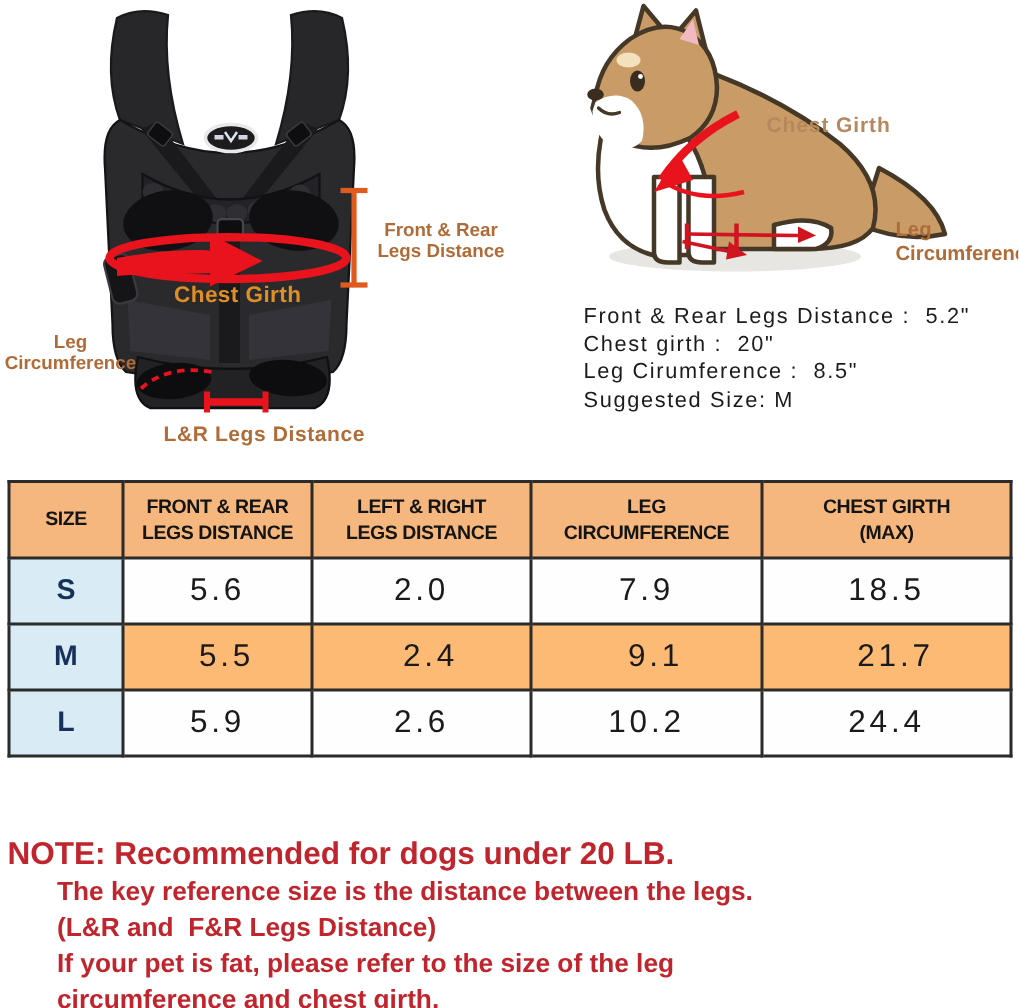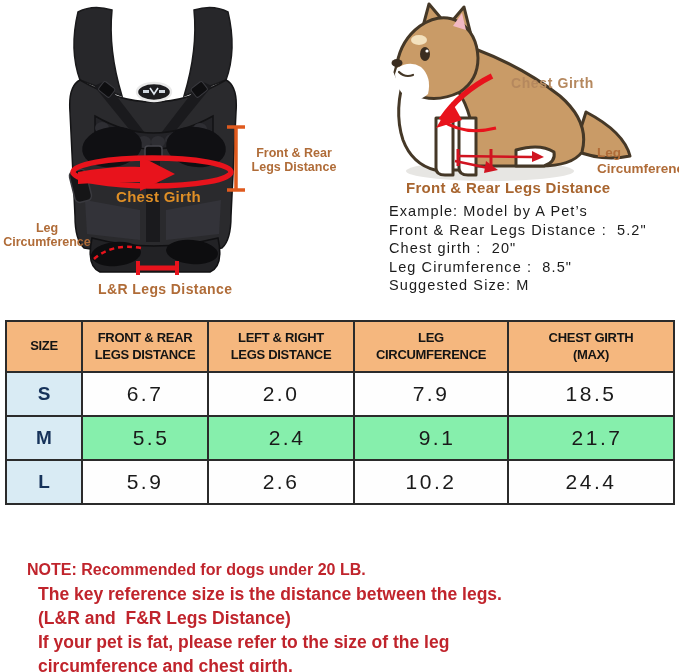--- a/index.html
+++ b/index.html
@@ -8,21 +8,21 @@
     font-family:"Liberation Sans",sans-serif;overflow:hidden;
   }
   svg{position:absolute;display:block;}
   .lbl{
     position:absolute;color:#B06C38;font-weight:bold;line-height:1.12;
     font-family:"Liberation Sans",sans-serif;
   }
   .lbl-fr-left{left:243px;top:146px;width:102px;text-align:center;font-size:12.5px;}
   .lbl-chest-bag{left:116px;top:189px;font-size:15px;color:#DF8F26;letter-spacing:.3px;}
   .lbl-leg-left{left:0px;top:221px;width:94px;text-align:center;font-size:12.5px;}
-  .lbl-lr{left:98px;top:282px;font-size:14px;letter-spacing:.4px;}
+  .lbl-lr{left:109px;top:282px;font-size:14px;letter-spacing:.4px;}
   .lbl-chest-dog{left:511px;top:76px;font-size:14px;color:#B5885E;letter-spacing:.6px;}
   .lbl-leg-dog{left:597px;top:145px;font-size:13.5px;line-height:1.2;}
   .lbl-fr-dog{left:406px;top:180px;font-size:15px;color:#A8652F;letter-spacing:.3px;}
 
   .example{position:absolute;left:389px;top:202px;color:#1b1b1b;}
   .example-line{white-space:pre;font-size:14.5px;line-height:18.6px;letter-spacing:1.1px;}
 
   table.size-table{
     position:absolute;left:5px;top:320px;width:668px;
     border-collapse:collapse;table-layout:fixed;border-radius:26px;
@@ -31,24 +31,24 @@
   .size-table thead th{
     background:#F5B77E;color:#141414;font-size:13px;font-weight:bold;
     line-height:1.3;letter-spacing:-0.3px;height:49px;
   }
   .size-table tbody th{
     background:#D9EBF4;color:#16325A;font-size:19px;font-weight:bold;height:42px;
   }
   .size-table tbody td{
     background:#FEFEFE;color:#1a1a1a;font-size:21px;letter-spacing:2.5px;font-weight:400;
   }
-  .size-table tbody tr.alt td{background:#86efac;padding-left:12px;}
+  .size-table tbody tr.alt td{background:#fdba74;padding-left:12px;}
 
   .note{position:absolute;left:5px;top:557px;color:#C0242C;font-weight:600;}
-  .note-first{white-space:pre;font-size:16px;line-height:25px;margin-left:22px;}
+  .note-first{white-space:pre;font-size:21px;line-height:25px;}
   .note-line{white-space:pre;font-size:17.5px;line-height:24px;margin-left:33px;}
 </style>
 </head>
 <body>
 
 <div class="canvas">
 
   <svg style="left:0;top:0" width="340" height="318" viewBox="0 0 340 318">
 
     <path d="M 78 12 Q 69 50 80 80 L 122 96 Q 108 50 112 10 Q 93 4 78 12 Z" fill="#27272a" stroke="#1a1a1c" stroke-width="1.5"></path>
@@ -157,24 +157,22 @@
       <line x1="115" y1="161" x2="148" y2="168" stroke-width="2.5"></line>
       <polygon points="146,161 158,170 144,173" stroke="none"></polygon>
     </g>
   </svg>
 
   <div class="lbl lbl-chest-dog">Chest Girth</div>
   <div class="lbl lbl-leg-dog">
     <div>Leg</div>
     <div>Circumference</div>
   </div>
-  <div class="lbl lbl-fr-dog">Front &amp; Rear Legs Distance</div>
 
   <div class="example">
-    <div class="example-line">Example: Model by A Pet’s</div>
     <div class="example-line">Front &amp; Rear Legs Distance :  5.2"</div>
     <div class="example-line">Chest girth :  20"</div>
     <div class="example-line">Leg Cirumference :  8.5"</div>
     <div class="example-line">Suggested Size: M</div>
   </div>
 
   <table class="size-table">
     <colgroup>
       <col style="width:76px">
         <col style="width:126px">
@@ -202,21 +200,21 @@
           </th>
         <th>
           <div>CHEST GIRTH</div>
           <div>(MAX)</div>
           </th>
       </tr>
     </thead>
     <tbody>
       <tr>
         <th>S</th>
-        <td>6.7</td>
+        <td>5.6</td>
         <td>2.0</td>
         <td>7.9</td>
         <td>18.5</td>
       </tr>
       <tr class="alt">
         <th>M</th>
         <td>5.5</td>
         <td>2.4</td>
         <td>9.1</td>
         <td>21.7</td>

